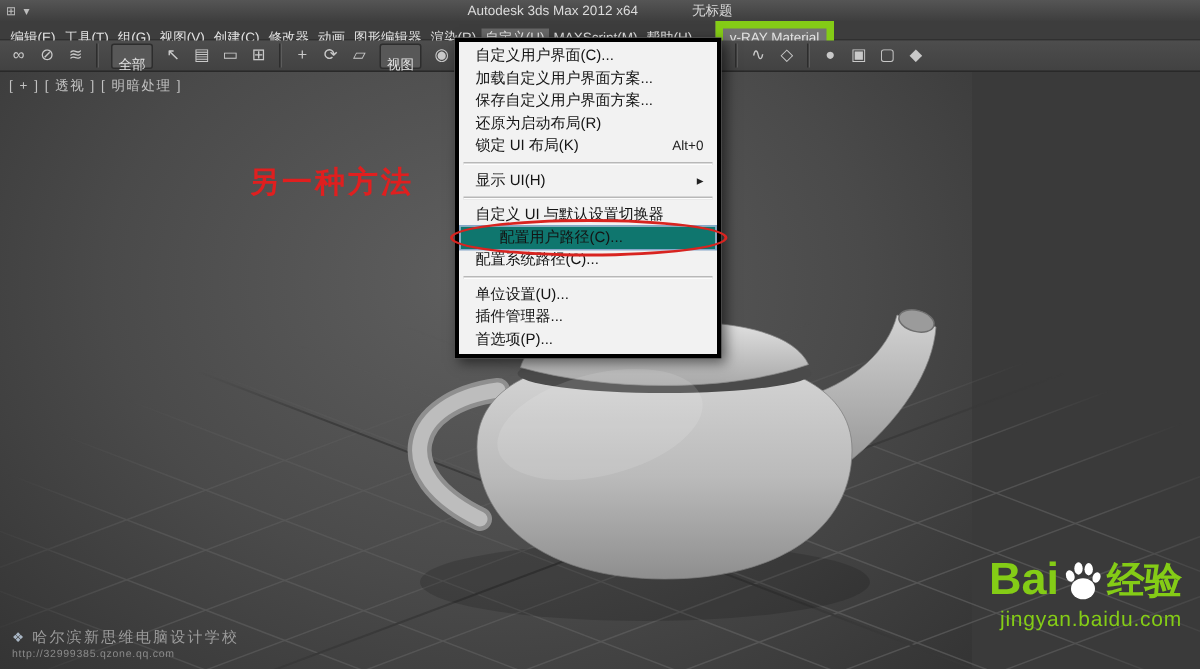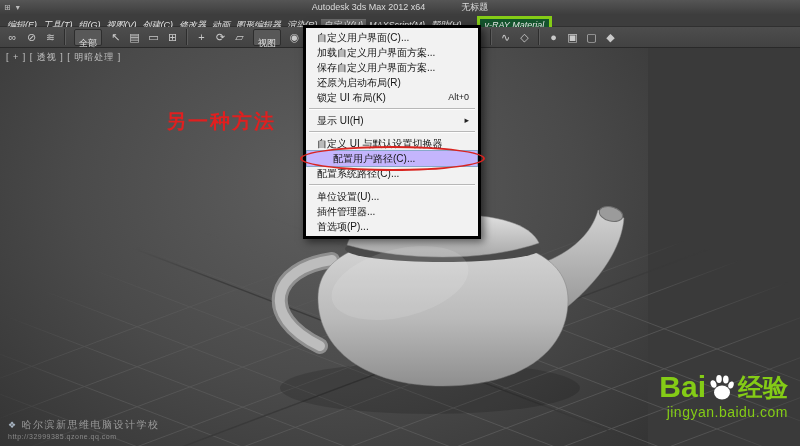--- a/index.html
+++ b/index.html
@@ -13,23 +13,23 @@
   .qa-icons{position:absolute;left:4px;top:0;height:14px;display:flex;gap:5px;
             align-items:center;font-size:8px;color:#bdbdbd;}
   .qa-icons span{display:inline-block;}
   .tb-center{position:absolute;left:0;right:0;top:0;height:14px;line-height:14px;
              text-align:center;font-size:9px;color:#dcdcdc;}
   .tb-center .doc{margin-left:36px;}
 
   
   .menubar{position:absolute;left:0;top:14px;width:800px;height:13px;background:#3d3d3d;
            border-bottom:1px solid #303030;white-space:nowrap;padding-left:4px;box-sizing:border-box;}
-  .mb-item{display:inline-block;padding:0 3px;font-size:9px;line-height:12px;color:#e3e3e3;font-style:italic;}
+  .mb-item{display:inline-block;padding:0 3px;font-size:9px;line-height:12px;color:#e3e3e3;}
   .mb-item.active{background:#676767;}
-  .mb-item.boxed{margin-left:12px;border:3px solid #84cc16;background:#14532d;padding:0 5px;text-align:center;}
+  .mb-item.boxed{margin-left:12px;border:5px solid #84cc16;background:#737373;padding:0 5px;text-align:center;}
 
   
   .toolbar{position:absolute;left:0;top:27px;width:800px;height:21px;
            background:linear-gradient(#4d4d4d,#424242);border-bottom:1px solid #292929;
            display:flex;align-items:center;padding:0 4px;gap:2px;box-sizing:border-box;}
   .tb-cell{flex:none;}
   .tb-cell.icon{width:17px;height:17px;border-radius:2px;text-align:center;line-height:17px;
                 font-size:11px;color:#c9c9c9;}
   .tb-cell.sep{width:0;height:16px;border-left:1px solid #2d2d2d;border-right:1px solid #5c5c5c;margin:0 3px;}
   .tb-cell.drop{display:flex;align-items:center;height:15px;background:#585858;
@@ -43,21 +43,21 @@
   .viewport svg{position:absolute;left:0;top:0;}
   .vp-label{position:absolute;left:6px;top:3px;font-size:9px;color:#c2c2c2;letter-spacing:1px;}
 
   
   .custom-menu{position:absolute;left:303px;top:25px;width:170px;background:#f2f2f2;
                border:3px solid #000000;box-shadow:3px 3px 8px rgba(0,0,0,.55);
                padding:2px 1px;z-index:60;font-size:10px;color:#141414;box-sizing:content-box;}
   .dd-item{position:relative;height:15px;line-height:15px;padding:0 8px 0 10px;
            display:flex;justify-content:space-between;white-space:nowrap;}
   .dd-item.sep{height:1px;margin:3px 2px;padding:0;background:#b8b8b8;border-bottom:1px solid #fdfdfd;}
-  .dd-item.highlight{background:#c4b5fd;outline:1px solid #87a8ca;padding-left:26px;}
+  .dd-item.highlight{background:#0f766e;outline:1px solid #87a8ca;padding-left:26px;}
   .dd-right{margin-left:10px;font-size:9px;color:#222;}
   .highlight-oval{position:absolute;left:-6px;top:118px;width:181px;height:21px;
                   border:2px solid #d82420;border-radius:50%;pointer-events:none;z-index:70;}
 
   
   .annotation{position:absolute;left:166px;top:108px;z-index:55;font-size:20px;font-weight:bold;
               color:#e01f1f;letter-spacing:2px;}
 
   
   .baidu{position:absolute;right:12px;bottom:26px;z-index:40;color:#84cc16;text-align:right;margin-left:48px;}

